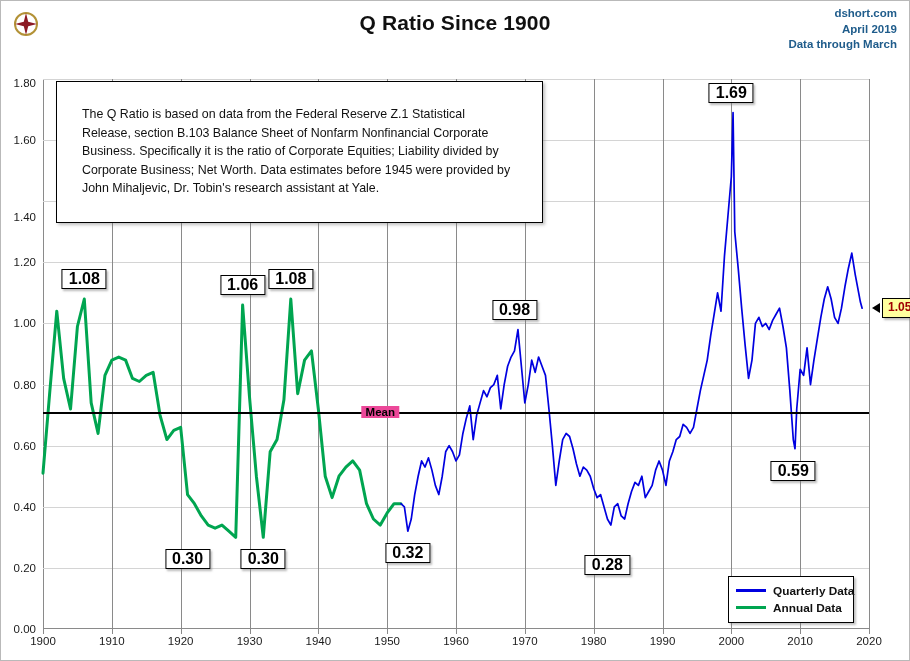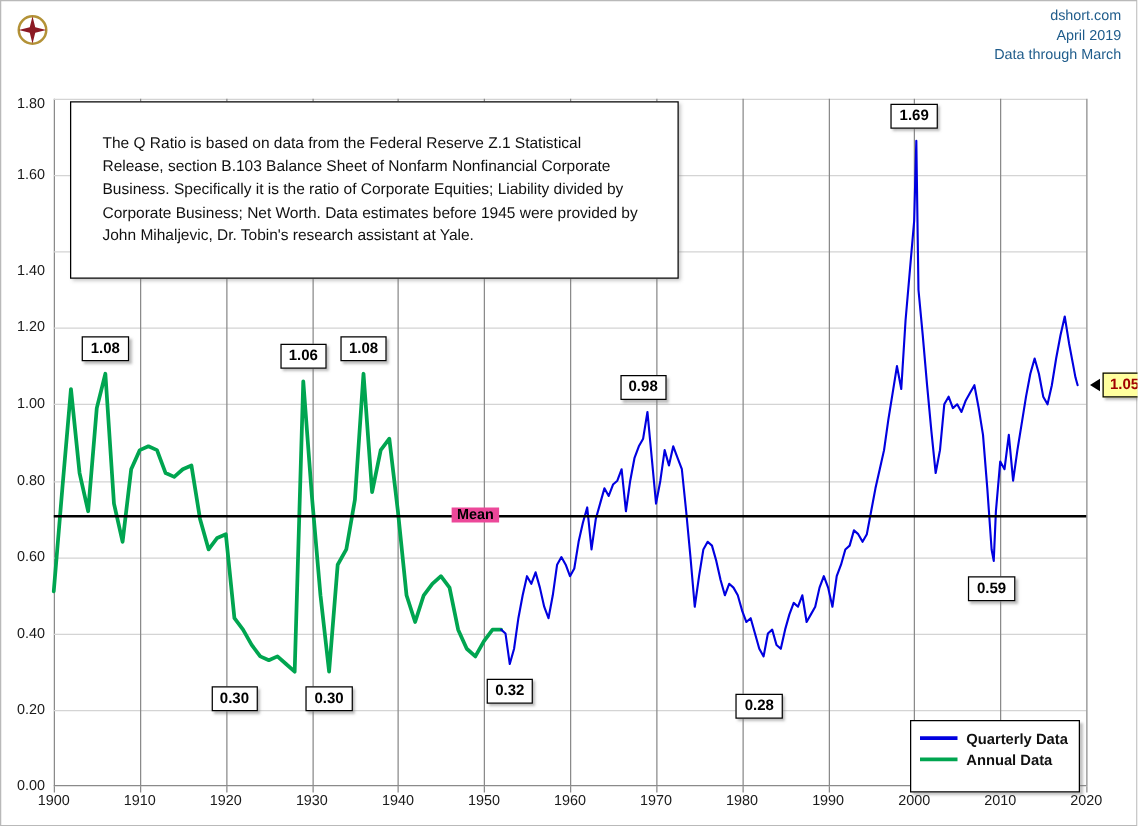--- a/index.html
+++ b/index.html
@@ -70,21 +70,21 @@
     color: #101010;
     letter-spacing: .1px;
   }
 
   .source-block {
     position: absolute;
     right: 12px;
     top: 5px;
     text-align: right;
     font-size: 11.5px;
-    font-weight: normal;
+    font-weight: bold;
     color: #1f5c8b;
     line-height: 15.5px;
   }
 
   
   .plot {
     position: absolute;
     left: 42px;
     top: 78px;
     width: 826px;
@@ -162,21 +162,21 @@
     white-space: nowrap;
   }
 
   
   .callout {
     position: absolute;
     transform: translateX(-50%);
     background: #fff;
     border: 1.4px solid #000;
     padding: 2px 6px 3px 6px;
-    font-size: 12px;
+    font-size: 16px;
     font-weight: bold;
     color: #000;
     white-space: nowrap;
     box-shadow: 2px 2px 2px rgba(120,120,120,.5);
     line-height: 13px;
   }
 
   .last-callout {
     position: absolute;
     background: #ffff9e;
@@ -214,24 +214,24 @@
     color: #111;
     line-height: 18.5px;
   }
   .note p { margin: 16px; }
 
   
   .legend {
     position: absolute;
     left: 727px;
     top: 575px;
-    width: 136px;
+    width: 126px;
     background: #fff;
     border: 1.4px solid #000;
-    padding: 5px 7px 17px 7px;
+    padding: 5px 7px 6px 7px;
     box-sizing: border-box;
     box-shadow: 2px 2px 2px rgba(120,120,120,.45);
   }
   .legend-row {
     display: flex;
     align-items: center;
     height: 17px;
   }
   .legend-swatch {
     width: 30px;
@@ -253,20 +253,21 @@
 
 <div id="root">
 
   <div class="brand">
     <svg class="brand-mark" viewBox="0 0 26 26">
       <circle cx="13" cy="13" r="11" fill="none" stroke="#b39237" stroke-width="2"></circle>
       <path d="M13 2 L15.2 10.8 L24 13 L15.2 15.2 L13 24 L10.8 15.2 L2 13 L10.8 10.8 Z" fill="#8c1a24"></path>
     </svg>
   </div>
 
+  <div class="chart-title">Q Ratio Since 1900</div>
 
   <div class="source-block">
     <div>dshort.com</div>
     <div>April 2019</div>
     <div>Data through March</div>
   </div>
 
   <div class="plot" id="plot">
     <div class="plot-frame"></div>
     <div id="grid-h">

